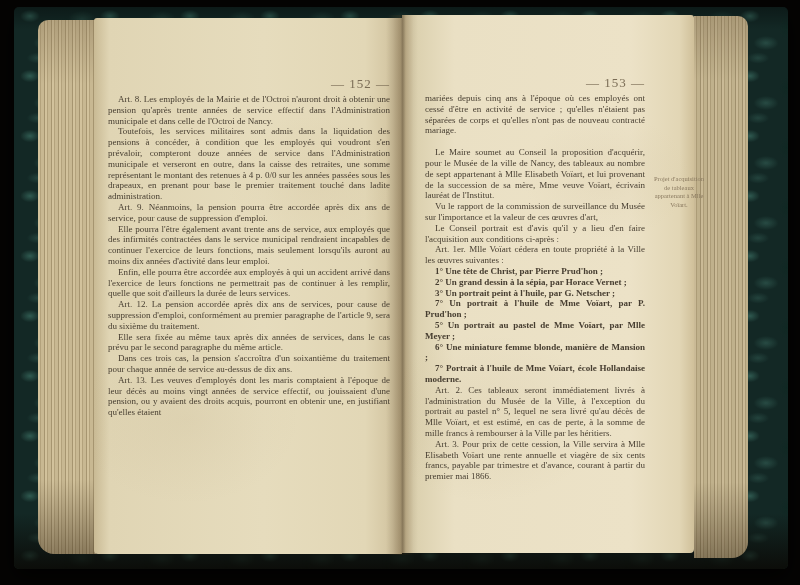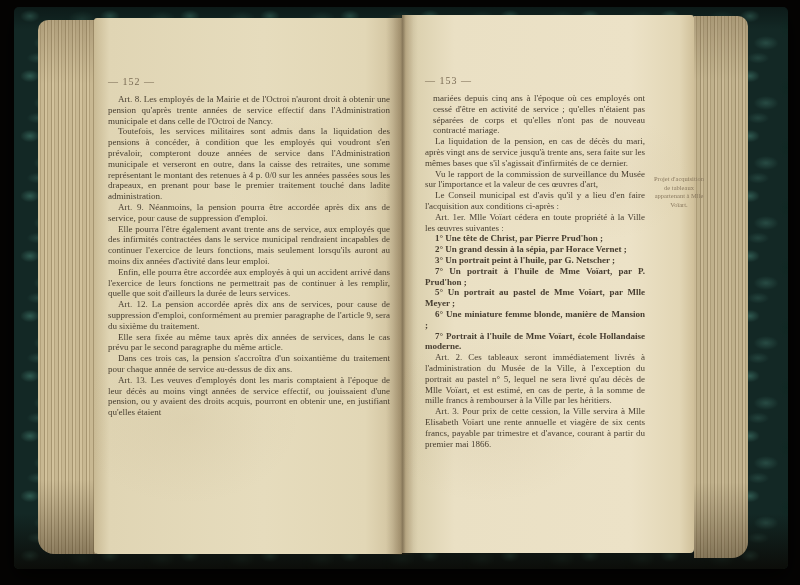--- a/index.html
+++ b/index.html
@@ -33,30 +33,30 @@
   
   .page{position:absolute;color:#463d30;}
   .page-left{left:94px;top:18px;width:308px;height:536px;border-radius:3px 0 0 4px;
     background:linear-gradient(90deg,#c9ba94 0%,#e0d5b4 5%,#e6dcbd 55%,#e2d7b6 88%,#d2c4a0 97%,#c3b28c 100%);}
   .page-right{left:402px;top:15px;width:292px;height:538px;border-radius:0 3px 4px 0;
     background:linear-gradient(90deg,#c2b089 0%,#dbd0ae 4%,#eae0c4 18%,#ece2c7 78%,#e2d6b5 95%,#d0c09a 100%);}
   .gutter-shadow{position:absolute;left:386px;top:15px;width:32px;height:540px;pointer-events:none;
     background:linear-gradient(90deg, rgba(70,50,25,0) 0%, rgba(70,50,25,.28) 45%, rgba(40,28,12,.38) 52%, rgba(70,50,25,.15) 62%, rgba(70,50,25,0) 100%);}
 
   
-  .pagenum{position:absolute;text-align:left;font-size:10px;letter-spacing:1px;color:#7a6c55;}
+  .pagenum{position:absolute;text-align:right;font-size:13px;letter-spacing:1px;color:#7a6c55;}
   .page-left .pagenum{left:14px;top:58px;width:282px;}
   .page-right .pagenum{left:23px;top:60px;width:220px;font-family:Liberation Serif, serif;}
 
   .body-col{position:absolute;font-size:9px;line-height:10.8px;text-align:justify;}
   .page-left .body-col{left:14px;top:76px;width:282px;}
   .page-right .body-col{left:23px;top:78px;width:220px;}
 
   .body-col p{margin:0;text-indent:10px;}
-  .body-col p.noindent{text-indent:0;margin-left:8px;}
+  .body-col p.noindent{text-indent:0;}
   .body-col p.gap{margin-top:11px;}
   .body-col p.item{text-indent:10px;font-weight:bold;}
 
   .margin-note{position:absolute;left:250px;top:160px;width:54px;
     font-size:6.5px;line-height:8.5px;text-align:center;color:#8a7a60;}
 
   
   .page:before{content:"";position:absolute;inset:0;pointer-events:none;
     background:
       radial-gradient(120px 90px at 70% 30%, rgba(190,170,130,.12), transparent 70%),
@@ -85,23 +85,23 @@
         <p>Dans ces trois cas, la pension s'accroîtra d'un soixantième du traitement pour chaque année de service au-dessus de dix ans.</p>
         <p>Art. 13. Les veuves d'employés dont les maris comptaient à l'époque de leur décès au moins vingt années de service effectif, ou jouissaient d'une pension, ou y avaient des droits acquis, pourront en obtenir une, en justifiant qu'elles étaient</p>
       </div>
   </div>
 
   <div class="page page-right">
     <div class="pagenum">— 153 —</div>
     <div class="body-col">
 
     <p class="noindent">mariées depuis cinq ans à l'époque où ces employés ont cessé d'être en activité de service ; qu'elles n'étaient pas séparées de corps et qu'elles n'ont pas de nouveau contracté mariage.</p>
-        <p>La liquidation de la pension, en cas de décès du mari, après vingt ans de service jusqu'à trente ans, sera faite sur les mêmes bases que s'il s'agissait d'infirmités de ce dernier.</p>
+        <p class="gap">Le Maire soumet au Conseil la proposition d'acquérir, pour le Musée de la ville de Nancy, des tableaux au nombre de sept appartenant à Mlle Elisabeth Voïart, et lui provenant de la succession de sa mère, Mme veuve Voïart, écrivain lauréat de l'Institut.</p>
         <p>Vu le rapport de la commission de surveillance du Musée sur l'importance et la valeur de ces œuvres d'art,</p>
-        <p>Le Conseil municipal est d'avis qu'il y a lieu d'en faire l'acquisition aux conditions ci-après :</p>
+        <p>Le Conseil portrait est d'avis qu'il y a lieu d'en faire l'acquisition aux conditions ci-après :</p>
         <p>Art. 1er. Mlle Voïart cédera en toute propriété à la Ville les œuvres suivantes :</p>
         <p class="item">1° Une tête de Christ, par Pierre Prud'hon ;</p>
         <p class="item">2° Un grand dessin à la sépia, par Horace Vernet ;</p>
         <p class="item">3° Un portrait peint à l'huile, par G. Netscher ;</p>
         <p class="item">7° Un portrait à l'huile de Mme Voïart, par P. Prud'hon ;</p>
         <p class="item">5° Un portrait au pastel de Mme Voïart, par Mlle Meyer ;</p>
         <p class="item">6° Une miniature femme blonde, manière de Mansion ;</p>
         <p class="item">7° Portrait à l'huile de Mme Voïart, école Hollandaise moderne.</p>
         <p>Art. 2. Ces tableaux seront immédiatement livrés à l'administration du Musée de la Ville, à l'exception du portrait au pastel n° 5, lequel ne sera livré qu'au décès de Mlle Voïart, et est estimé, en cas de perte, à la somme de mille francs à rembourser à la Ville par les héritiers.</p>
         <p>Art. 3. Pour prix de cette cession, la Ville servira à Mlle Elisabeth Voïart une rente annuelle et viagère de six cents francs, payable par trimestre et d'avance, courant à partir du premier mai 1866.</p>

